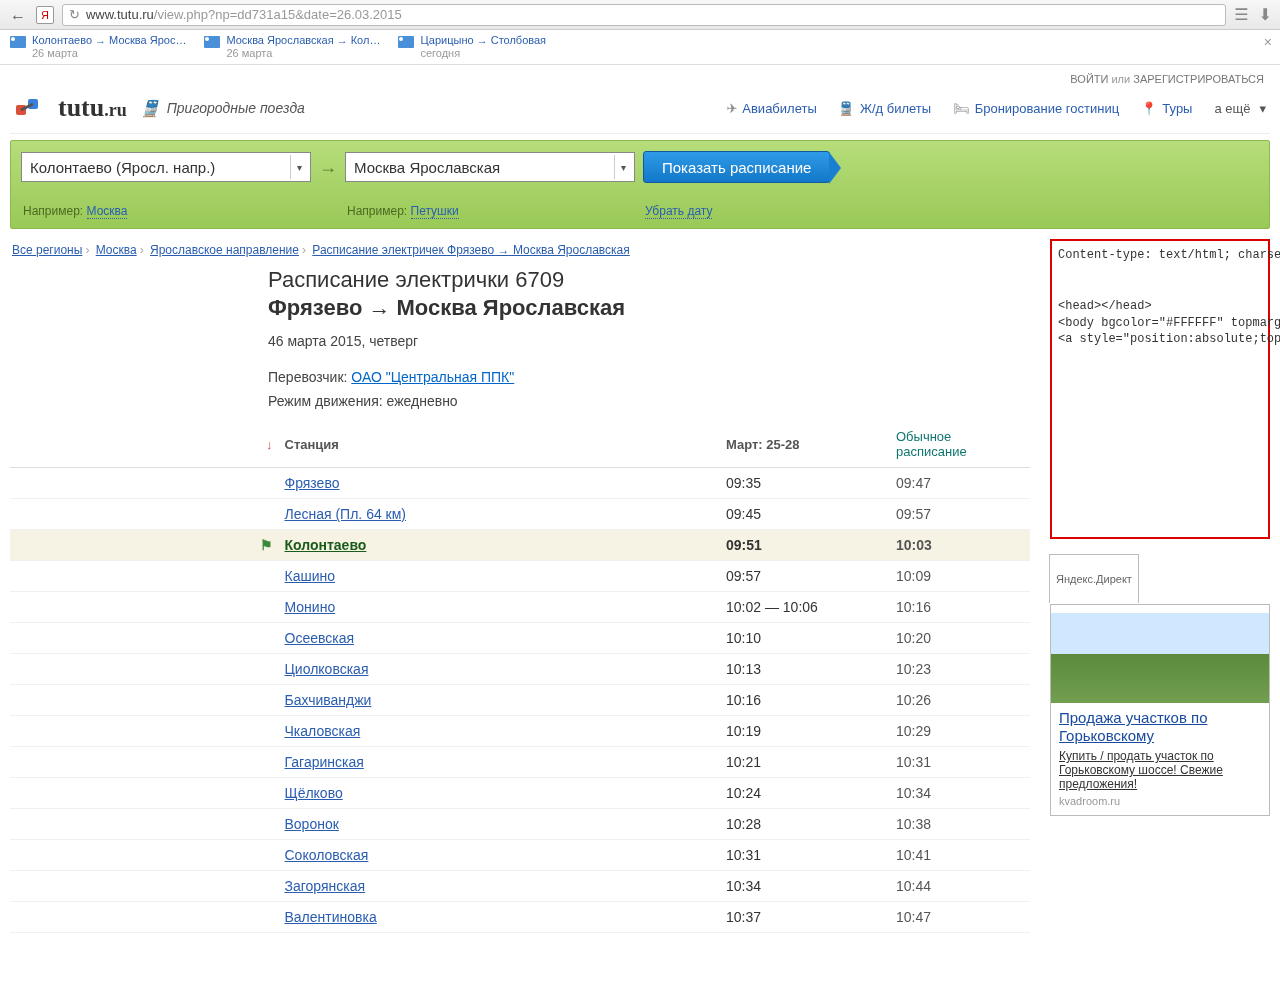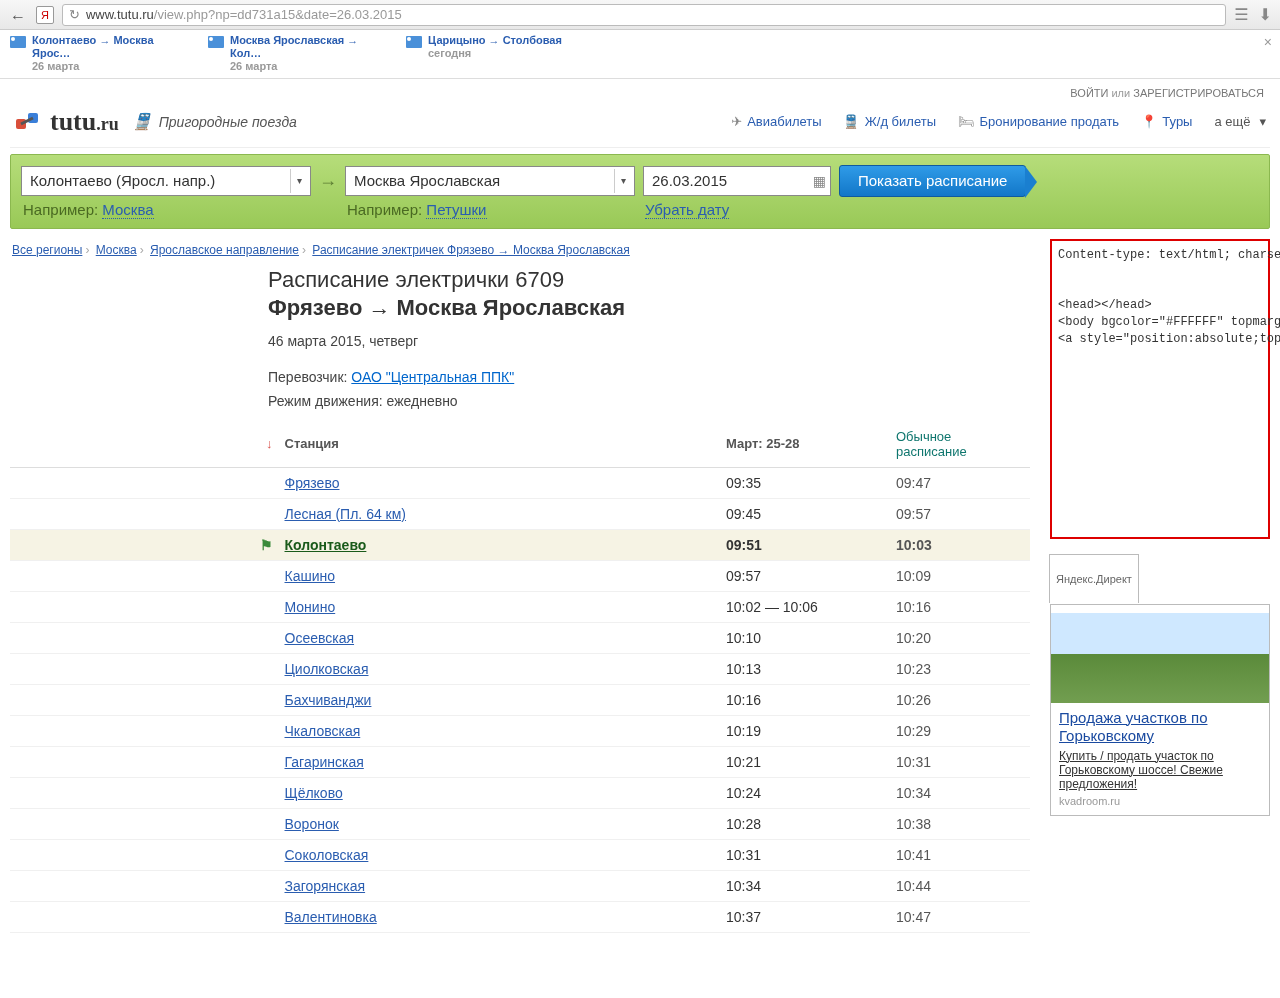--- a/index.html
+++ b/index.html
@@ -10,56 +10,56 @@
 .browser-chrome { background: linear-gradient(#f7f7f7,#e8e8e8); border-bottom:1px solid #ccc; height:30px; display:flex; align-items:center; padding:0 8px; gap:8px; }
 .br-btn { width:20px; height:20px; display:flex; align-items:center; justify-content:center; color:#555; font-size:16px; cursor:pointer; }
 .br-ya { width:18px; height:18px; border:1px solid #999; border-radius:2px; display:flex; align-items:center; justify-content:center; font-size:11px; color:#c00; background:#fff;}
 .addr-wrap { flex:1; display:flex; align-items:center; background:#fff; border:1px solid #bbb; border-radius:3px; height:22px; padding:0 6px; gap:6px;}
 .addr-reload { color:#888; font-size:13px;}
 .addr-input { flex:1; border:none; outline:none; font-size:13px; color:#444; background:transparent;}
 .addr-input .gray { color:#999;}
 .br-right { display:flex; gap:10px; color:#888; font-size:16px;}
 
 .tabs-row { background:#fff; border-bottom:1px solid #ddd; padding:4px 10px; display:flex; gap:18px; position:relative;}
-.btab { display:flex; gap:6px; align-items:flex-start; font-size:11px; max-width:180px;font-weight:bold;}
+.btab { display:flex; gap:6px; align-items:flex-start; font-size:11px; max-width:180px;}
 .btab .ticon { width:16px; height:12px; background:#4a90d9; border-radius:1px; position:relative; margin-top:2px; flex-shrink:0;}
 .btab .ticon:before { content:""; position:absolute; width:4px; height:4px; background:#fff; border-radius:50%; top:1px; left:1px;}
 .btab .ttext { line-height:1.2;}
 .btab .t1 { color:#2a5db0;}
 .btab .t2 { color:#999;}
 .btab-close { position:absolute; right:8px; top:4px; color:#999; font-size:14px; cursor:pointer;}
 
 .page { background:#fff; min-height:940px; padding:0 10px;}
 
 
 .top-auth { text-align:right; padding:8px 6px 2px; font-size:11px; color:#999;}
 .top-auth a { color:#777;}
 .site-header { display:flex; align-items:center; gap:14px; padding:6px 4px 10px; border-bottom:1px solid #eee;}
-.logo-wrap { display:flex; align-items:center; gap:6px;}
+.logo-wrap { display:flex; align-items:center; gap:14px;}
 .logo-svg { width:30px; height:30px;}
 .logo-text { font-family:Georgia,serif; font-size:26px; color:#333; font-weight:bold;}
 .logo-text .ru { font-size:18px;}
 .subhead { display:flex; align-items:center; gap:6px; color:#555; font-size:14px; font-style:italic;}
 .trainicon { font-size:16px;}
 .nav-right { margin-left:auto; display:flex; gap:22px; font-size:13px; align-items:center;}
 .nav-item { color:#2a5db0; display:flex; align-items:center; gap:5px; cursor:pointer;}
 .nav-item .nicon { color:#888;}
 .more { color:#555; display:flex; align-items:center; gap:9px;}
 
 
-.search-bar { background:linear-gradient(#b6dd7a,#99c957); border:1px solid #8bb84f; border-radius:2px; padding:10px; margin:6px 0 10px; display:flex; flex-direction:column; gap:4px;}
+.search-bar { background:linear-gradient(#b6dd7a,#99c957); border:1px solid #8bb84f; border-radius:2px; padding:10px; margin:6px 0 10px; display:flex; flex-direction:column; gap:21px;}
 .sb-row { display:flex; align-items:center; gap:8px;}
 .sb-field { background:#fff; border:1px solid #888; height:30px; display:flex; align-items:center; padding:0 8px; font-size:15px; width:290px; position:relative;}
 .sb-field.small { width:188px;}
 .sb-drop { position:absolute; right:2px; top:2px; bottom:2px; width:18px; border-left:1px solid #ccc; display:flex; align-items:center; justify-content:center; color:#555; font-size:10px;}
 .sb-cal { position:absolute; right:4px; color:#888; font-size:14px;}
 .sb-arrow { color:#5b7c32; font-size:18px;}
 .sb-btn { background:linear-gradient(#2f9be8,#1277c8); color:#fff; border:1px solid #0f5a9e; height:32px; padding:0 18px; border-radius:3px; font-size:15px; position:relative; cursor:pointer;}
 .sb-btn:after { content:""; position:absolute; right:-12px; top:0; width:0; height:0; border-top:16px solid transparent; border-bottom:16px solid transparent; border-left:12px solid #1a7fd0;}
-.sb-hints { display:flex; gap:8px; font-size:15px; color:#4a6a22;}
+.sb-hints { display:flex; gap:8px; font-size:12px; color:#4a6a22;}
 .sb-hint { width:290px; padding-left:2px;}
 .sb-hint.small{ width:188px;}
 .sb-hint .dotted { color:#2a5db0; border-bottom:1px dotted #2a5db0; cursor:pointer;}
 
 
 .crumbs { font-size:12px; padding:4px 2px 10px; color:#888;}
 .crumbs a { color:#2a5db0; text-decoration:underline;}
 .crumbs .sep { color:#aaa; padding:0 3px;}
 
 .content-row { display:flex; gap:20px;}
@@ -164,21 +164,21 @@
       <span class="nav-item">
           <span class="nicon">✈</span>
           <span>Авиабилеты</span>
         </span>
       <span class="nav-item">
           <span class="nicon">🚆</span>
           <span>Ж/д билеты</span>
         </span>
       <span class="nav-item">
           <span class="nicon">🛏</span>
-          <span>Бронирование продать</span>
+          <span>Бронирование гостиниц</span>
         </span>
       <span class="nav-item">
           <span class="nicon">📍</span>
           <span>Туры</span>
         </span>
       <span class="more">
           <span>а ещё</span> 
           <span>▾</span>
         </span>
     </div>
@@ -187,24 +187,20 @@
   <div class="search-bar">
     <div class="sb-row">
       <div class="sb-field">
         <span>Колонтаево (Яросл. напр.)</span>
         <span class="sb-drop">▾</span>
       </div>
       <span class="sb-arrow">→</span>
       <div class="sb-field">
         <span>Москва Ярославская</span>
         <span class="sb-drop">▾</span>
-      </div>
-      <div class="sb-field small">
-        <span>26.03.2015</span>
-        <span class="sb-cal">▦</span>
       </div>
       <button class="sb-btn">Показать расписание</button>
     </div>
     <div class="sb-hints">
       <div class="sb-hint"><span>Например:</span> <span class="dotted">Москва</span></div>
       <div style="width:18px"></div>
       <div class="sb-hint"><span>Например:</span> <span class="dotted">Петушки</span></div>
       <div class="sb-hint small"><span class="dotted">Убрать дату</span></div>
     </div>
   </div>

